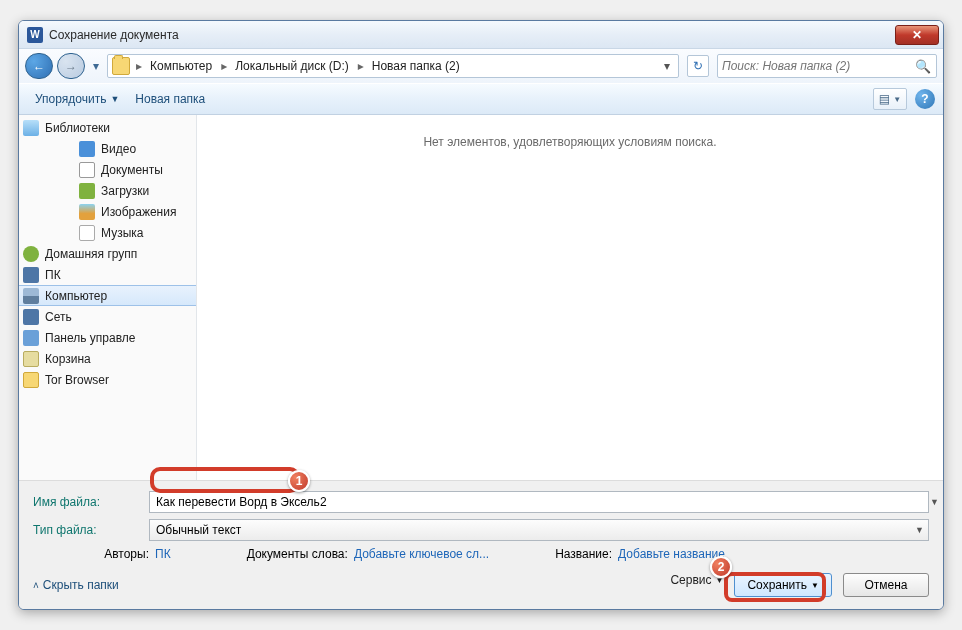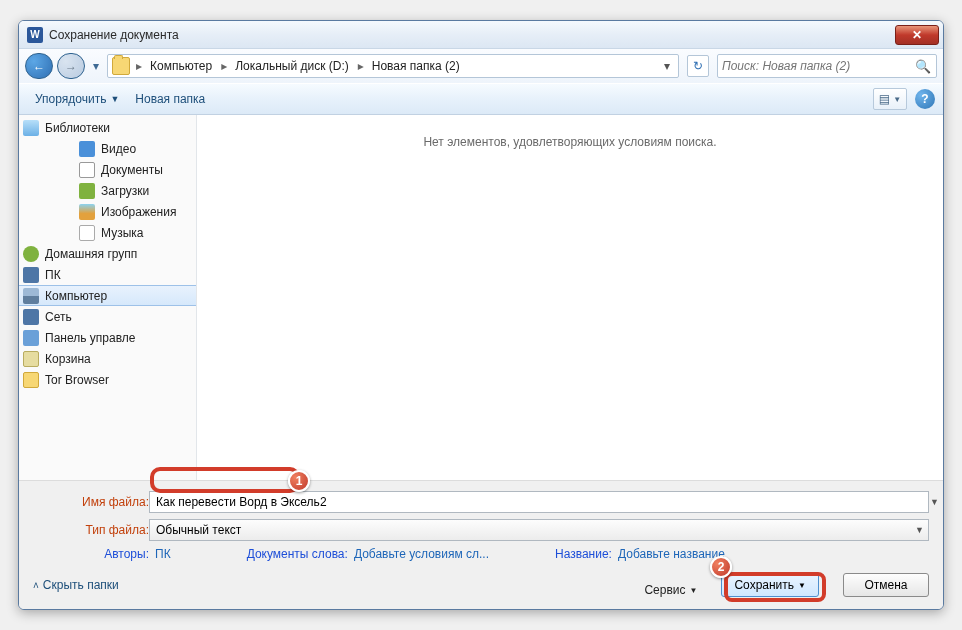--- a/index.html
+++ b/index.html
@@ -75,38 +75,38 @@
 .ic-folder { background:#f7d774; border:1px solid #d1a93b; }
 
 .content { flex:1; display:flex; flex-direction:column; background:#fff; }
 .headers { height:24px; display:flex; align-items:center; border-bottom:1px solid #e6e6e6; padding-left:14px; color:#333; }
 .hcol { border-right:1px solid #eee; padding:0 8px; height:100%; display:flex; align-items:center; }
 .hcol.name { width:220px; } .hcol.date{width:140px;} .hcol.type{width:110px;} .hcol.size{width:90px; border-right:none;}
 .empty { flex:1; display:flex; align-items:flex-start; justify-content:center; padding-top:20px; color:#6a6a6a; }
 
 .footer { padding:10px 14px 12px; background:#f0f0f0; border-top:1px solid #dcdcdc; }
 .frow { display:flex; align-items:center; margin-bottom:6px; }
-.flabel { width:116px; text-align:right; color:#c2410c; }
+.flabel { width:116px; color:#0f766e; }
 .finput { flex:1; height:22px; border:1px solid #b0b8c0; background:#fff; padding:0 6px; display:flex; align-items:center; }
 .finput.combo { background:linear-gradient(#fdfdfd,#ececec); position:relative; }
 .finput .dd { position:absolute; right:4px; color:#555; font-size:9px; }
 .meta-row { display:flex; align-items:center; gap:6px; font-size:12px; padding-left:0; margin:4px 0 12px; }
-.meta-row .lbl { color:#1d4ed8; }
+.meta-row .lbl { color:#000000; }
 .meta-row .link { color:#1e66b8; }
 .meta-row .seg { display:flex; gap:6px; align-items:center; }
 
 .type-highlight { position:absolute; border:4px solid #d23c2a; border-radius:10px; pointer-events:none; }
 .save-highlight { position:absolute; border:4px solid #d23c2a; border-radius:8px; pointer-events:none; }
 
 .badge { position:absolute; width:22px; height:22px; border-radius:50%; background:radial-gradient(circle at 30% 30%,#f08060,#c0392b); border:2px solid #fff; color:#fff; font-weight:bold; display:flex;align-items:center;justify-content:center; font-size:12px; box-shadow:0 1px 3px rgba(0,0,0,.4); }
 
 .actions { display:flex; align-items:center; justify-content:space-between; }
 .hide-folders { display:flex; align-items:center; gap:4px; color:#1e4f7a; }
 .hide-folders .chev { font-size:10px; }
-.right-actions { display:flex; align-items:flex-end; gap:24px; }
+.right-actions { display:flex; align-items:flex-start; gap:11px; }
 .svc { color:#222; display:flex; align-items:center; gap:4px; }
 .btn { min-width:86px; height:24px; border:1px solid #8a8a8a; border-radius:3px; background:linear-gradient(#fdfdfd,#e6e6e6); display:flex;align-items:center;justify-content:center; padding:0 12px; }
 .btn.primary { background:linear-gradient(#eaf4ff,#cfe7ff); border:1px solid #4e8fcf; }
 .btn .dd { margin-left:4px; font-size:8px; }
 </style>
 </head>
 <body>
 
 <div class="window">
 
@@ -245,21 +245,21 @@
         </div>
     </div>
 
     <div class="meta-row">
       <div class="seg" style="width:116px; justify-content:flex-end;">
           <span class="lbl">Авторы:</span>
         </div>
       <span class="link">ПК</span>
       <div class="seg" style="margin-left:70px;">
           <span class="lbl">Документы слова:</span>
-      <span class="link">Добавьте условиям сл...</span>
+      <span class="link">Добавьте ключевое сл...</span>
         </div>
       <div class="seg" style="margin-left:60px;">
           <span class="lbl">Название:</span>
       <span class="link">Добавьте название</span>
         </div>
     </div>
 
     <div class="actions">
       <div class="hide-folders">
         <span class="chev">˄</span>

